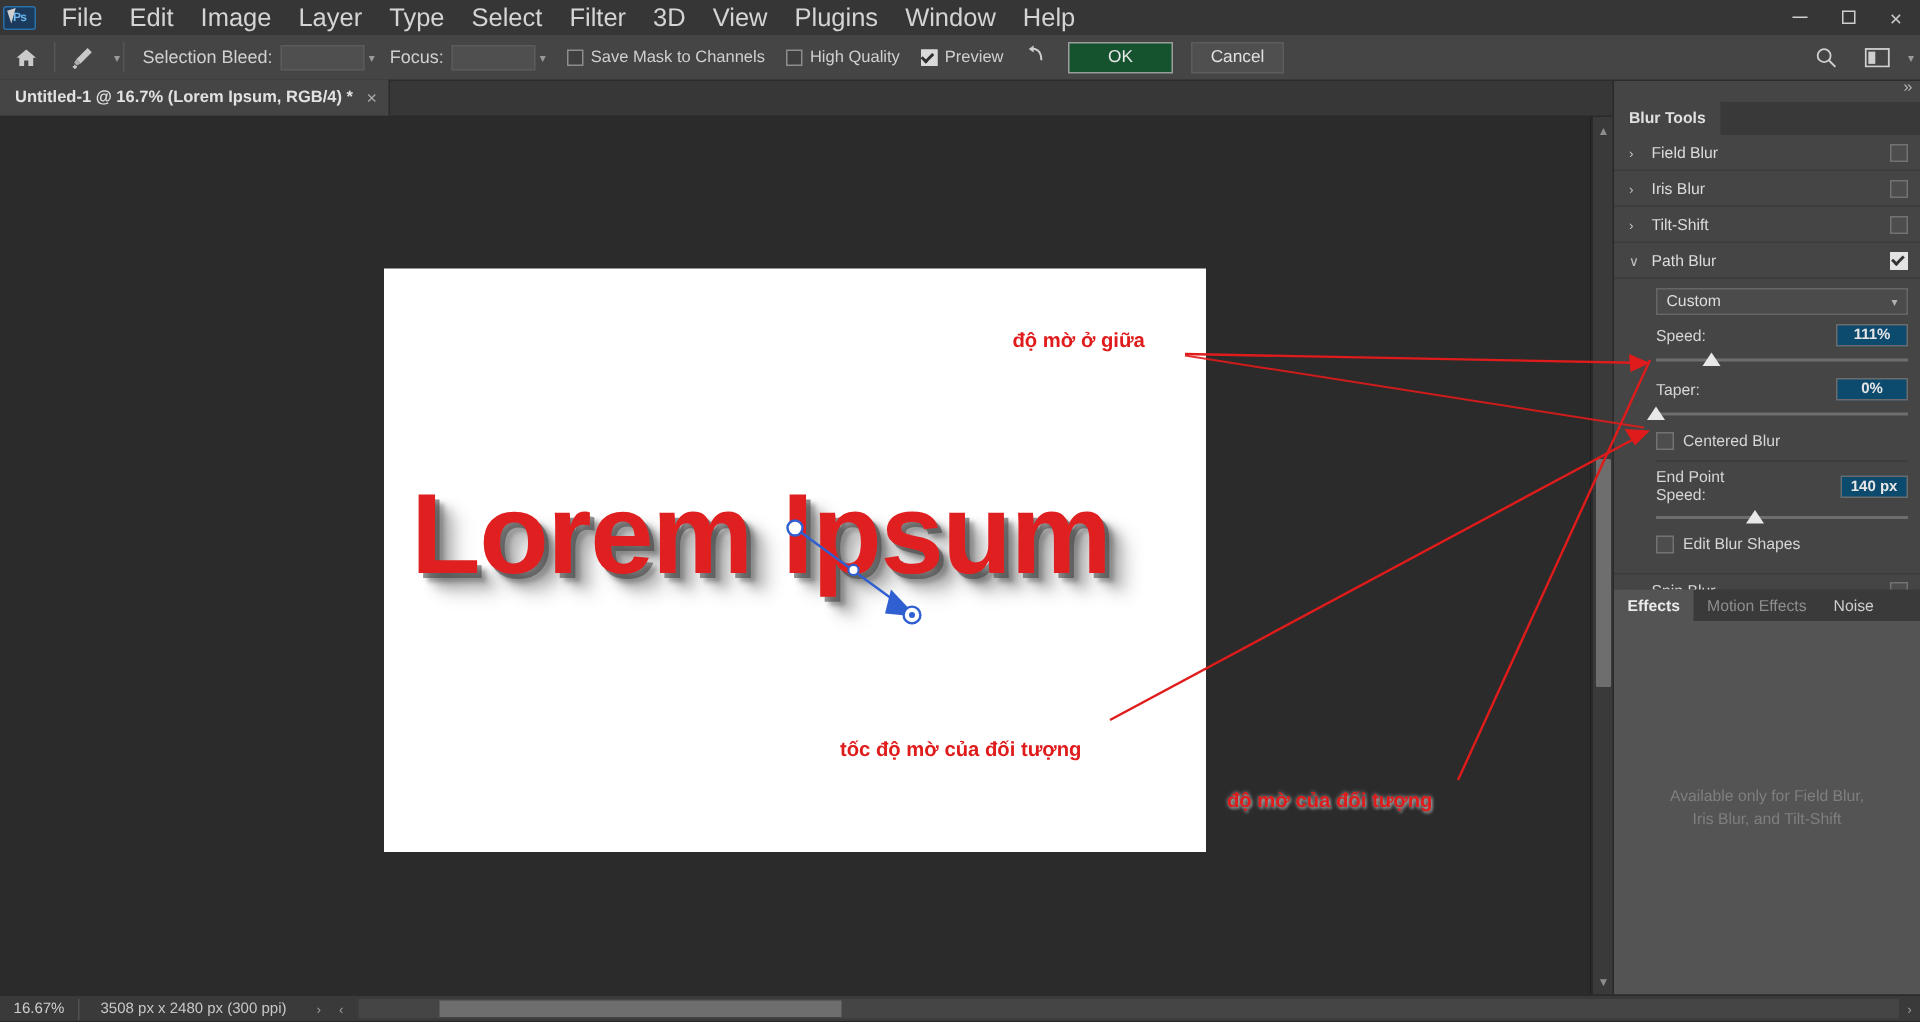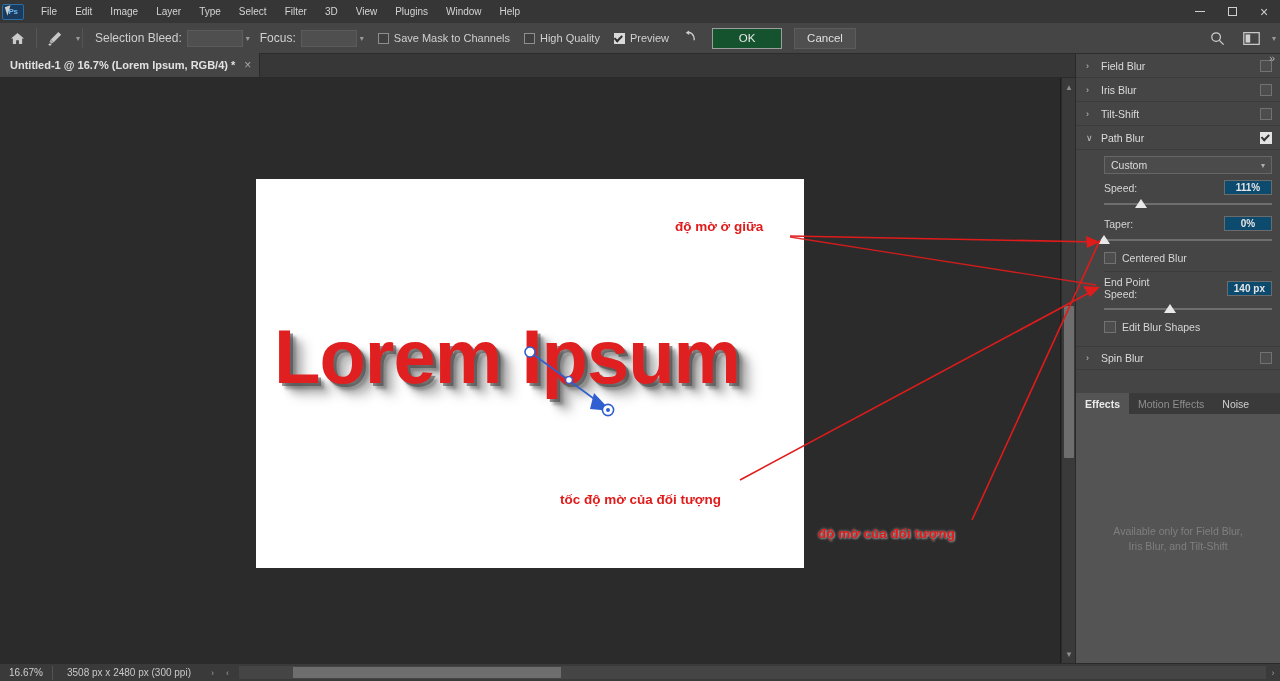--- a/index.html
+++ b/index.html
@@ -23,21 +23,21 @@
     background: #1b3a5c; border: 1px solid #2b6fa8; border-radius: 2px;
     position: relative; display:flex; align-items:center; justify-content:center;
   }
   .ps-logo span { color: #6cb8f0; font-size: 8px; font-weight: bold; letter-spacing: -0.5px;}
   .cursor-arrow {
     position:absolute; left:3px; top:1px; width:0; height:0;
     border-left: 6px solid #cfcfcf; border-bottom: 9px solid transparent;
     transform: rotate(-18deg);
   }
   .menu-item {
-    color: #d4d4d4; font-size: 10px; padding: 0 9px; height: 23px;
+    color: #d4d4d4; font-size: 17px; padding: 0 9px; height: 23px;
     line-height: 23px; cursor: default; white-space: nowrap;
   }
   .win-ctrls { position:absolute; right:0; top:0; height:23px; display:flex; }
   .win-btn {
     width: 32px; height: 23px; display:flex; align-items:center; justify-content:center;
     color:#cccccc; font-size: 11px;
   }
   .wb-min { width:10px; height:1px; background:#cfcfcf; }
   .wb-max { width:9px; height:9px; border:1px solid #cfcfcf; }
   .wb-close { font-size:14px; line-height:1; }
@@ -346,20 +346,23 @@
 
   <div class="v-scroll" style="right:205px;">
     <div class="arrow up">▲</div>
     <div class="thumb"></div>
     <div class="arrow down">▼</div>
   </div>
 
   <div class="rightpanel">
     <div class="collapse-arrows">»</div>
 
+    <div class="panel-tabbar">
+      <div class="panel-tab">Blur Tools</div>
+    </div>
 
     <div class="blur-row">
       <span class="tri">›</span>
       <span class="blur-name">Field Blur</span>
       <span class="p-cbox"></span>
     </div>
 
     <div class="blur-row">
       <span class="tri">›</span>
       <span class="blur-name">Iris Blur</span>

